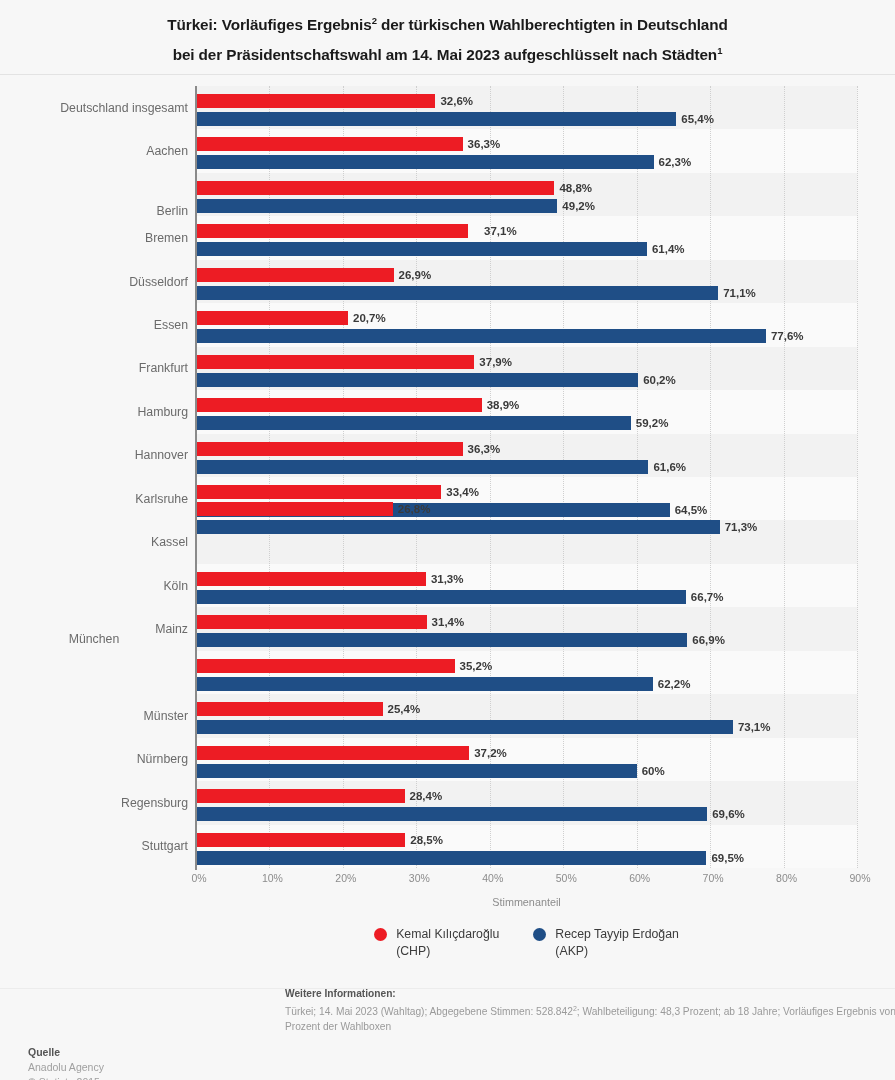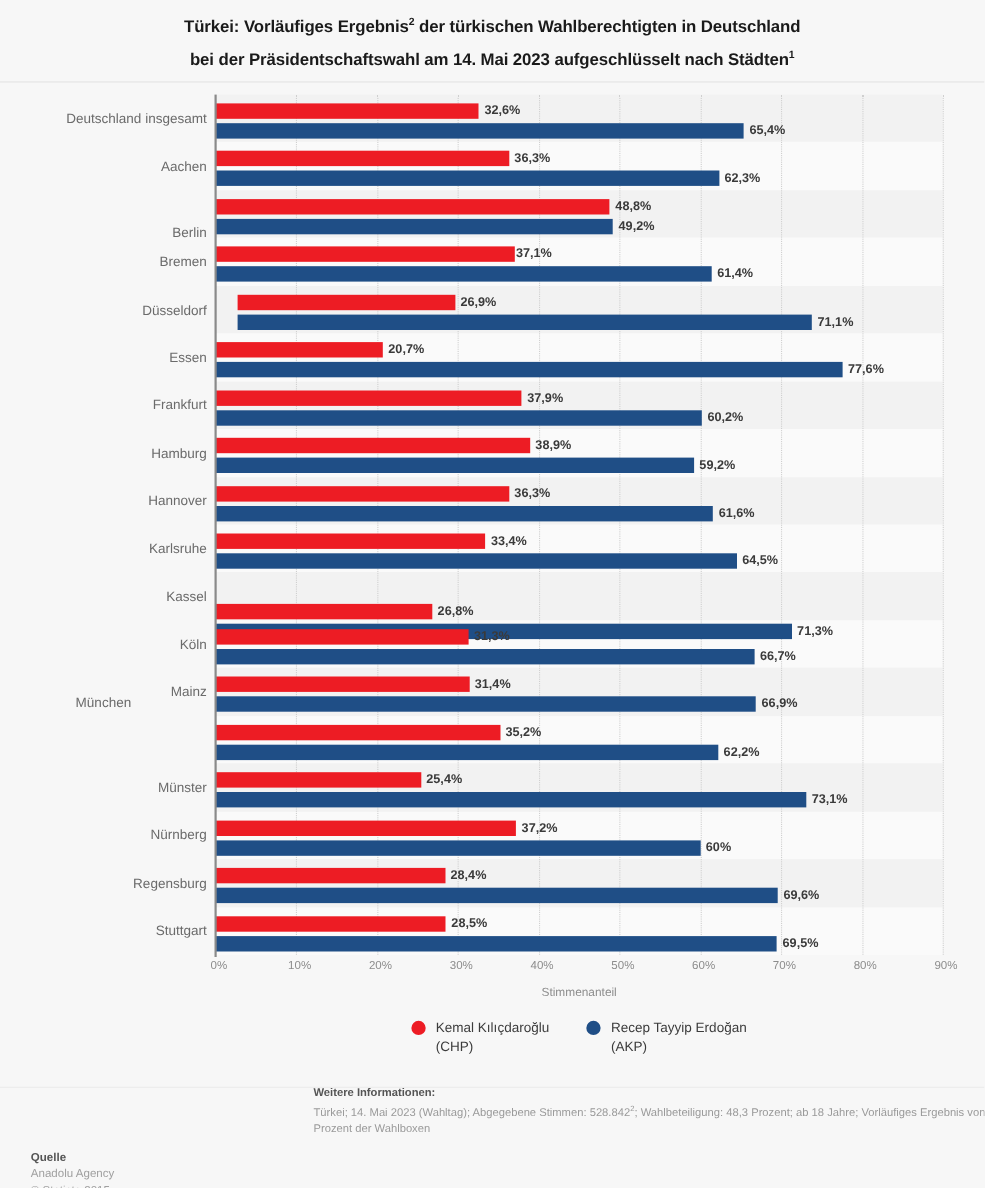--- a/index.html
+++ b/index.html
@@ -254,25 +254,25 @@
           <div class="bar-label blue" style="left: 462.559px;">62,3%</div>
         </div>
         <div class="row" style="top: 94.8889px; height: 35.4444px;">
           <div class="bar red" style="width: 358.409px; background: rgb(237, 28, 36);"></div>
           <div class="bar-label red" style="left: 363.409px;">48,8%</div>
           <div class="bar blue" style="width: 361.347px; background: rgb(31, 78, 134);"></div>
           <div class="bar-label blue" style="left: 366.347px;">49,2%</div>
         </div>
         <div class="row" style="top: 138.333px; height: 35.4444px;">
           <div class="bar red" style="width: 272.479px; background: rgb(237, 28, 36);"></div>
-          <div class="bar-label red" style="left: 273px;">37,1%</div>
+          <div class="bar-label red" style="left: 288px;">37,1%</div>
           <div class="bar blue" style="width: 450.949px; background: rgb(31, 78, 134);"></div>
           <div class="bar-label blue" style="left: 455.949px;">61,4%</div>
         </div>
-        <div class="row" style="top: 181.778px; height: 35.4444px; margin-left: 20px;">
+        <div class="row" style="top: 181.778px; height: 35.4444px;">
           <div class="bar red" style="width: 197.566px; background: rgb(237, 28, 36);"></div>
           <div class="bar-label red" style="left: 202.566px;">26,9%</div>
           <div class="bar blue" style="width: 522.19px; background: rgb(31, 78, 134);"></div>
           <div class="bar-label blue" style="left: 527.19px;">71,1%</div>
         </div>
         <div class="row" style="top: 225.222px; height: 35.4444px;">
           <div class="bar red" style="width: 152.03px; background: rgb(237, 28, 36);"></div>
           <div class="bar-label red" style="left: 157.03px;">20,7%</div>
           <div class="bar blue" style="width: 569.929px; background: rgb(31, 78, 134);"></div>
           <div class="bar-label blue" style="left: 574.929px;">77,6%</div>
@@ -294,21 +294,21 @@
           <div class="bar-label red" style="left: 271.603px;">36,3%</div>
           <div class="bar blue" style="width: 452.418px; background: rgb(31, 78, 134);"></div>
           <div class="bar-label blue" style="left: 457.418px;">61,6%</div>
         </div>
         <div class="row" style="top: 399px; height: 35.4444px;">
           <div class="bar red" style="width: 245.304px; background: rgb(237, 28, 36);"></div>
           <div class="bar-label red" style="left: 250.304px;">33,4%</div>
           <div class="bar blue" style="width: 473.717px; background: rgb(31, 78, 134);"></div>
           <div class="bar-label blue" style="left: 478.717px;">64,5%</div>
         </div>
-        <div class="row" style="top: 463px; height: 35.4444px;">
+        <div class="row" style="top: 416px; height: 35.4444px;">
           <div class="bar red" style="width: 196.831px; background: rgb(237, 28, 36);"></div>
           <div class="bar-label red" style="left: 201.831px;">26,8%</div>
           <div class="bar blue" style="width: 523.659px; background: rgb(31, 78, 134);"></div>
           <div class="bar-label blue" style="left: 528.659px;">71,3%</div>
         </div>
         <div class="row" style="top: 485.889px; height: 35.4444px;">
           <div class="bar red" style="width: 229.881px; background: rgb(237, 28, 36);"></div>
           <div class="bar-label red" style="left: 234.881px;">31,3%</div>
           <div class="bar blue" style="width: 489.874px; background: rgb(31, 78, 134);"></div>
           <div class="bar-label blue" style="left: 494.874px;">66,7%</div>

